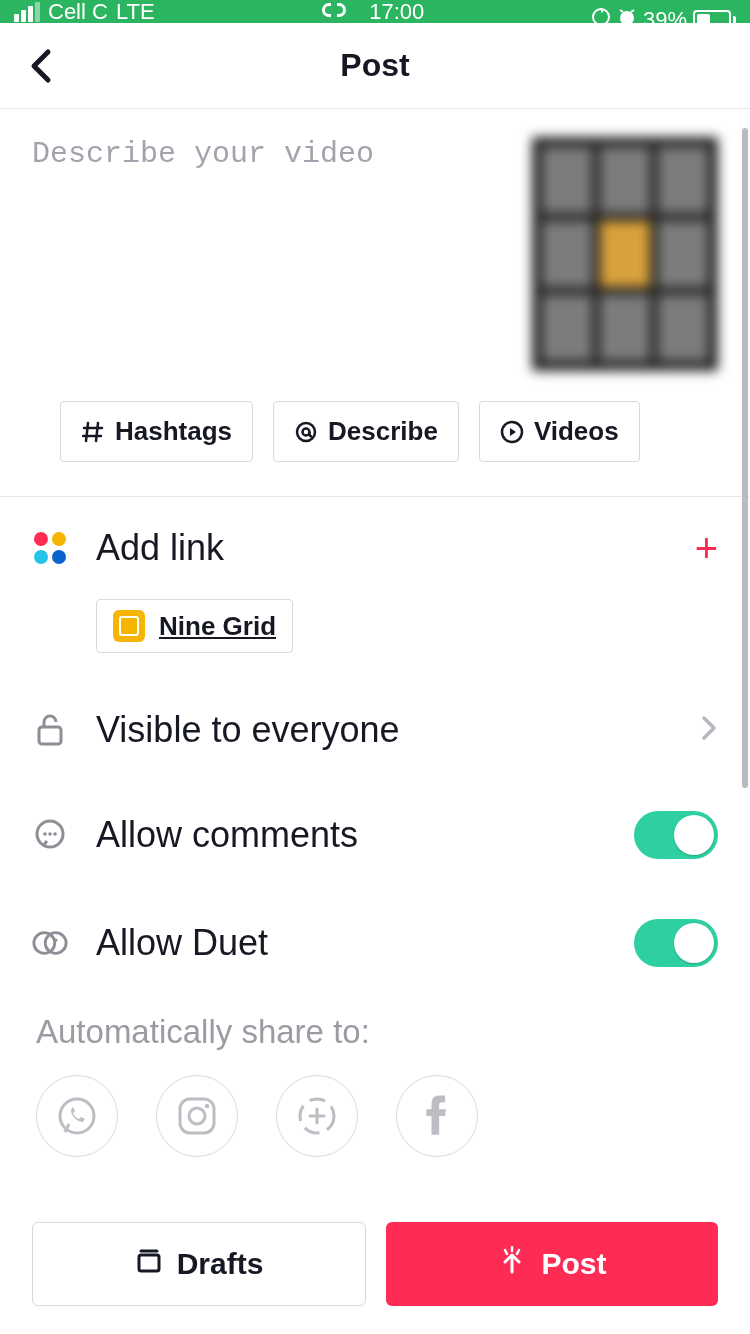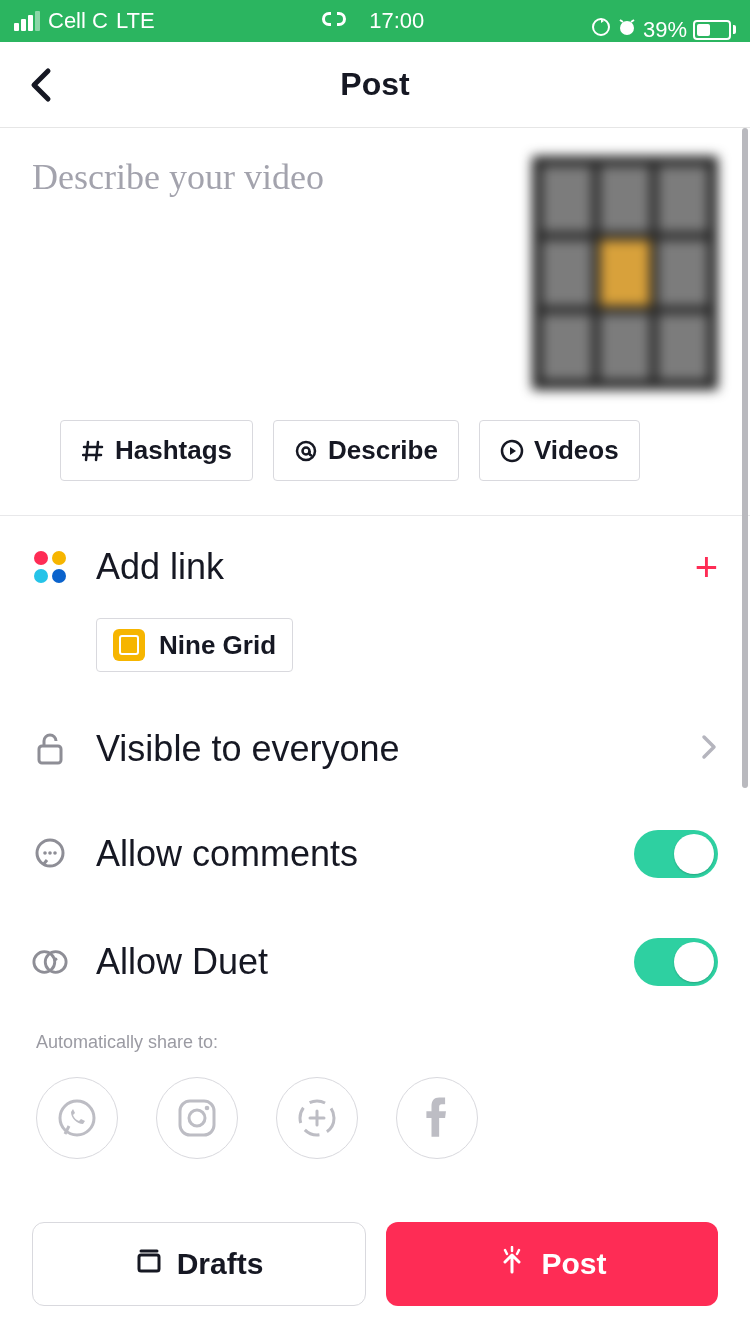--- a/index.html
+++ b/index.html
@@ -5,21 +5,21 @@
   * { box-sizing: border-box; margin: 0; padding: 0; }
   body {
     width: 750px;
     height: 1334px;
     font-family: -apple-system, Helvetica Neue, Arial, sans-serif;
     background: #fff;
     overflow: hidden;
     position: relative;
   }
   .status-bar {
-    height: 42px;
+    height: 23px;
     background: #2bb560;
     color: #fff;
     display: flex;
     align-items: center;
     padding: 0 14px;
     font-size: 22px;
     font-weight: 500;
   }
   .sb-left { display: flex; align-items: center; gap: 8px; }
   .sb-center { flex: 1; display: flex; justify-content: center; align-items: center; gap: 22px; }
@@ -58,23 +58,23 @@
     display: flex;
     padding: 28px 32px 0 32px;
     gap: 24px;
     min-height: 250px;
   }
   .caption {
     flex: 1;
     border: none;
     outline: none;
     resize: none;
-    font-size: 36px;
+    font-size: 30px;
     color: #161823;
-    font-family: Liberation Serif, serif;
+    font-family: Liberation Mono, monospace;
   }
   .caption::placeholder { color: #a3a3ad; }
 
   .thumb {
     width: 186px;
     height: 234px;
     background: #222;
     display: grid;
     grid-template-columns: repeat(3,1fr);
     grid-template-rows: repeat(3,1fr);
@@ -119,49 +119,49 @@
   .dots span:nth-child(2){top:2px;right:2px;background:#f6b500}
   .dots span:nth-child(3){bottom:2px;left:2px;background:#25c3e8}
   .dots span:nth-child(4){bottom:2px;right:2px;background:#0b63cc}
 
   .plus { font-size: 40px; color: #fe2c55; font-weight: 400; line-height: 1; }
 
   .mini-chip {
     display: inline-flex; align-items: flex-end; gap: 14px;
     border: 1px solid #d9d9de; border-radius: 4px;
     padding: 10px 16px; margin-left: 96px; margin-bottom: 26px;
-    font-size: 26px; font-weight: 800; color: #161823;
+    font-size: 26px; font-weight: 800; color: #161823; text-decoration: underline;
   }
   .mini-chip-icon { width: 32px; height: 32px; background:#f6b500; border-radius:6px; position:relative; }
   .mini-chip-icon::after{content:"";position:absolute;inset:6px;border:2px solid #fff;border-radius:3px}
 
   .toggle {
     width: 84px; height: 48px; border-radius: 24px;
     background: #2ed0a1; position: relative;
   }
   .toggle::after {
     content:""; position:absolute; right:4px; top:4px;
     width:40px; height:40px; border-radius:50%; background:#fff;
     box-shadow: 0 1px 2px rgba(0,0,0,.2);
   }
 
   .share-section { padding: 16px 36px 0; }
-  .share-label { font-size: 18px; color: #9b9ba3; margin-bottom: 24px; }
+  .share-label { font-size: 33px; color: #9b9ba3; margin-bottom: 24px; }
   .share-icons { display: flex; gap: 38px; }
   .si {
     width: 82px; height: 82px; border: 1px solid #d9d9de; border-radius: 50%;
     display: flex; align-items: center; justify-content: center; color: #bdbdc4;
   }
 
   .bottom-bar {
     position: absolute; left: 0; right: 0; bottom: 0;
     display: flex; gap: 20px; padding: 28px 32px;
   }
   .btn {
-    flex: 1; height: 84px; border-radius: 12px;
+    flex: 1; height: 84px; border-radius: 6px;
     display: flex; align-items: center; justify-content: center; gap: 14px;
     font-size: 30px; font-weight: 800;
   }
   .btn-drafts { border: 1px solid #d9d9de; background: #fff; color: #161823; }
   .btn-post { background: #fe2c55; color: #fff; }
 
   .scroll-indicator {
     position: absolute; right: 2px; top: 128px; width: 6px; height: 660px;
     background: #b9b9be; border-radius: 3px;
   }

